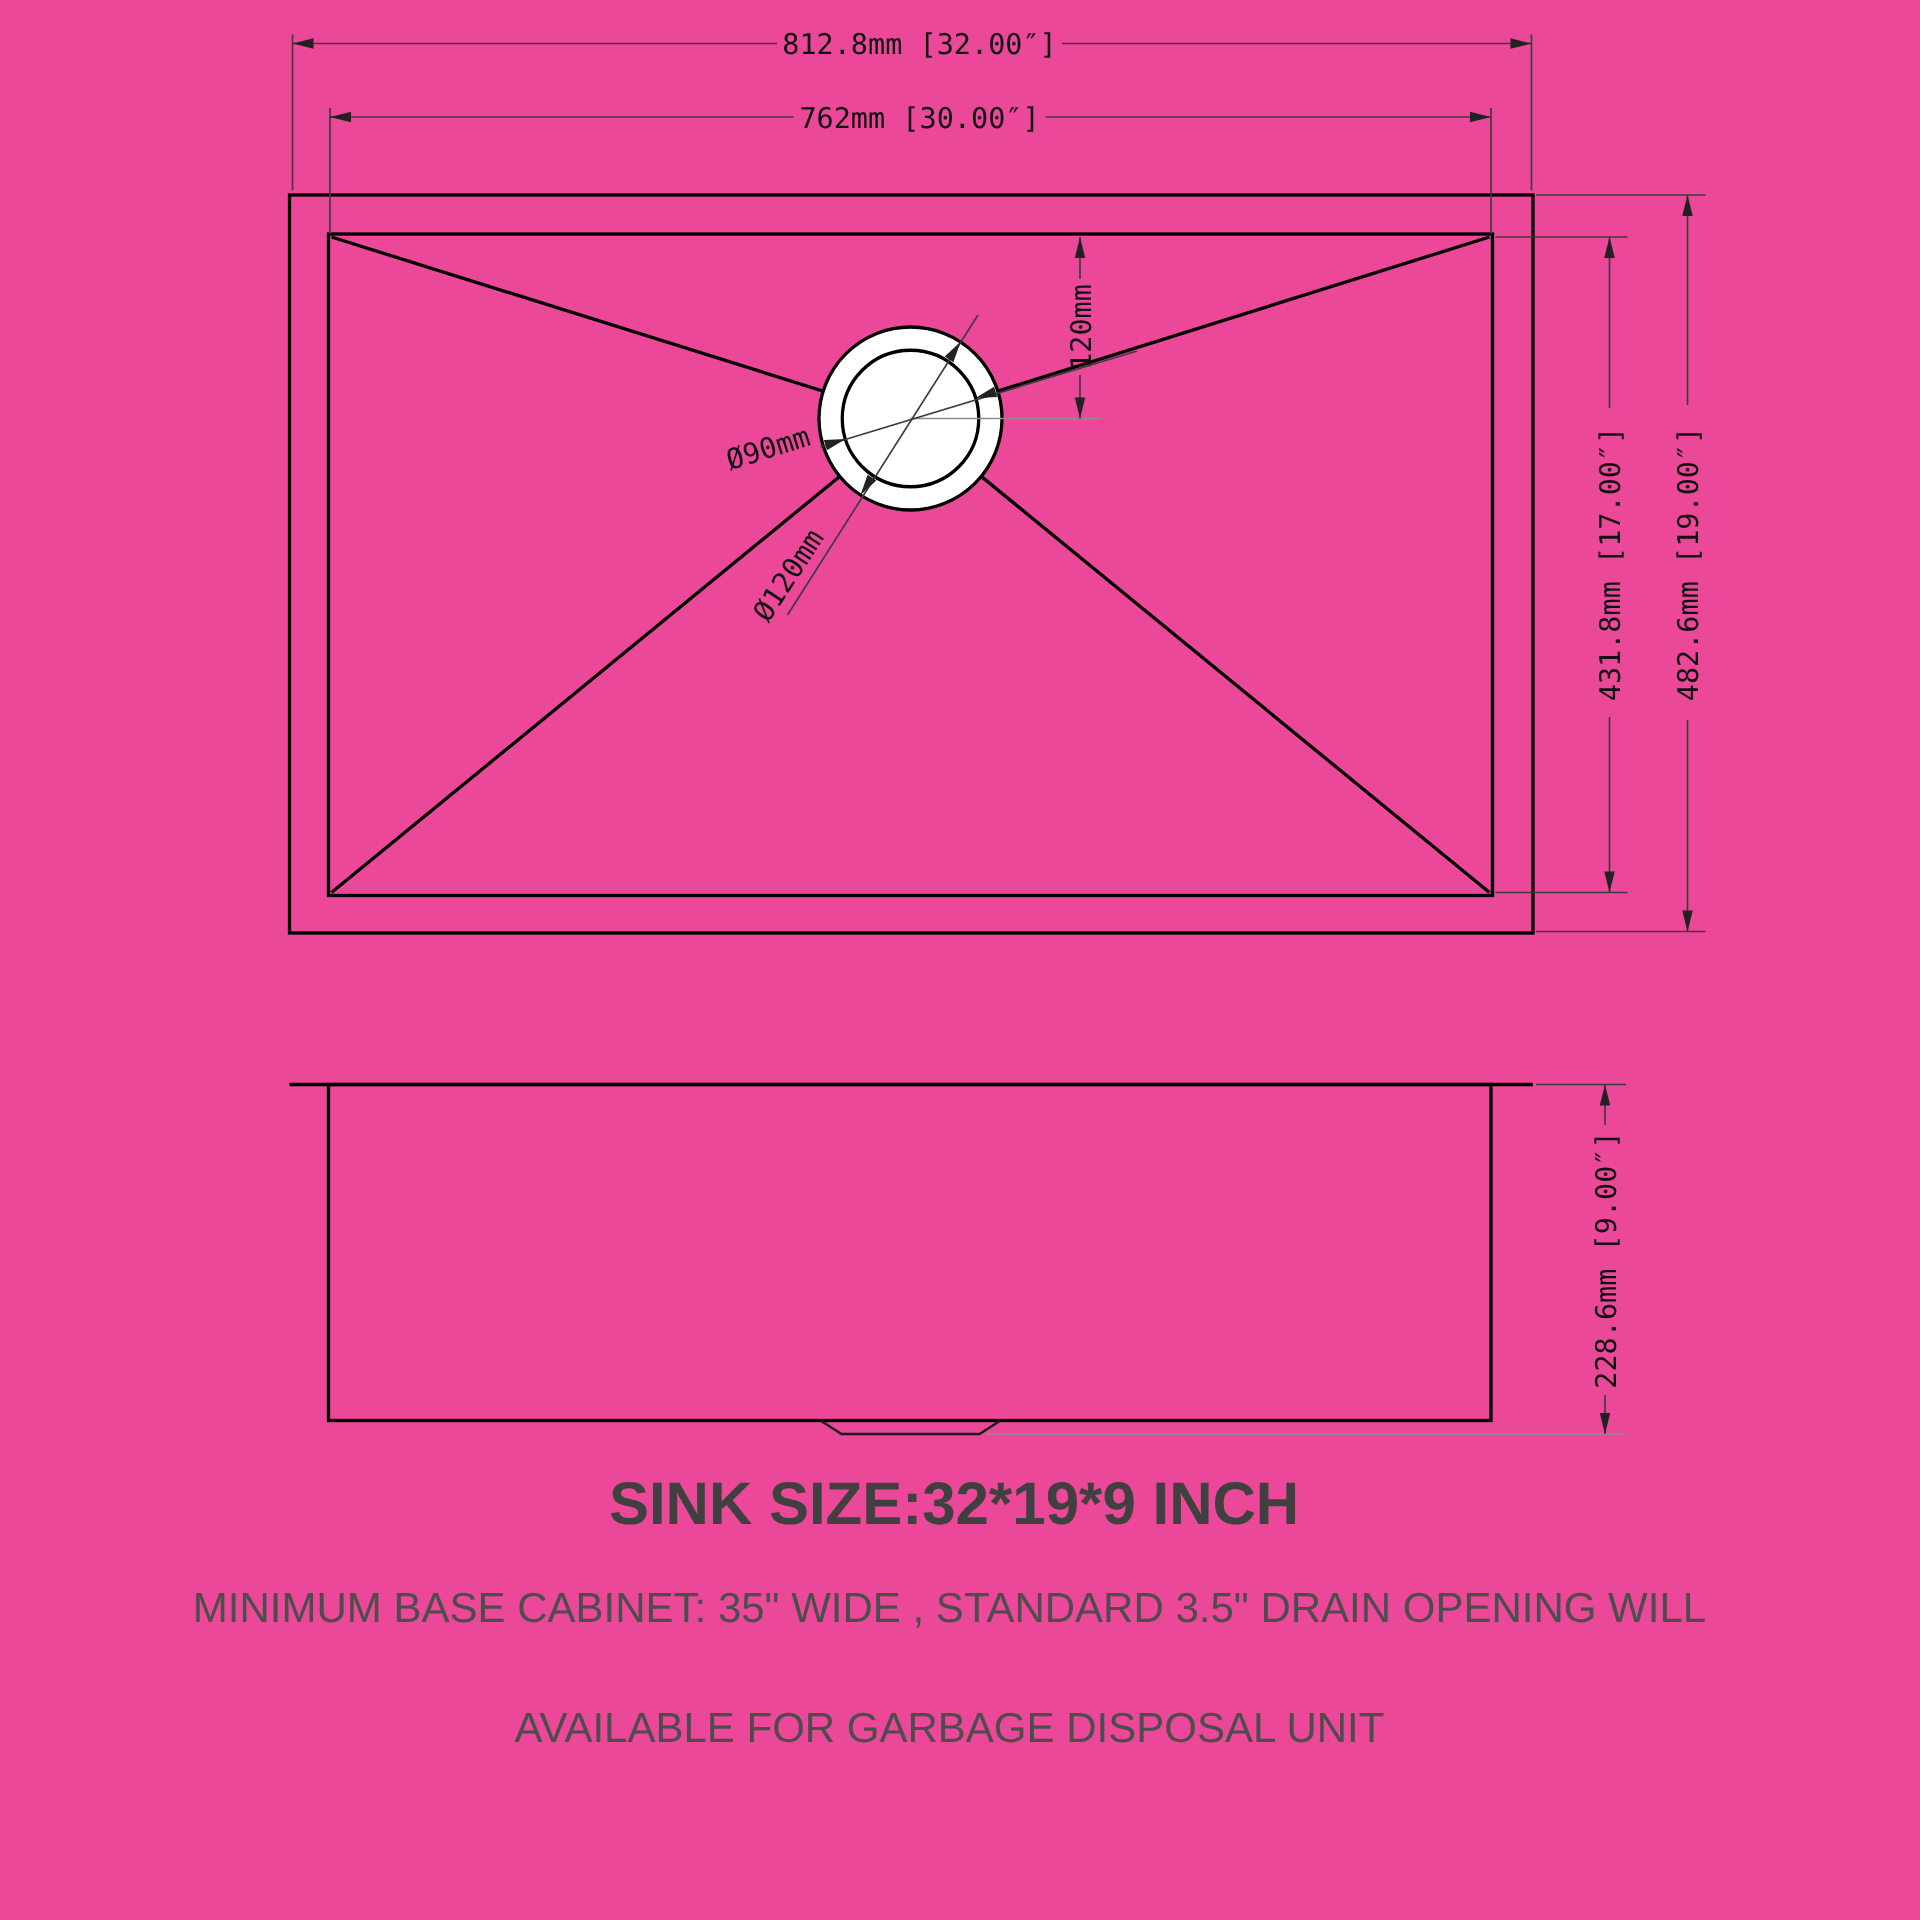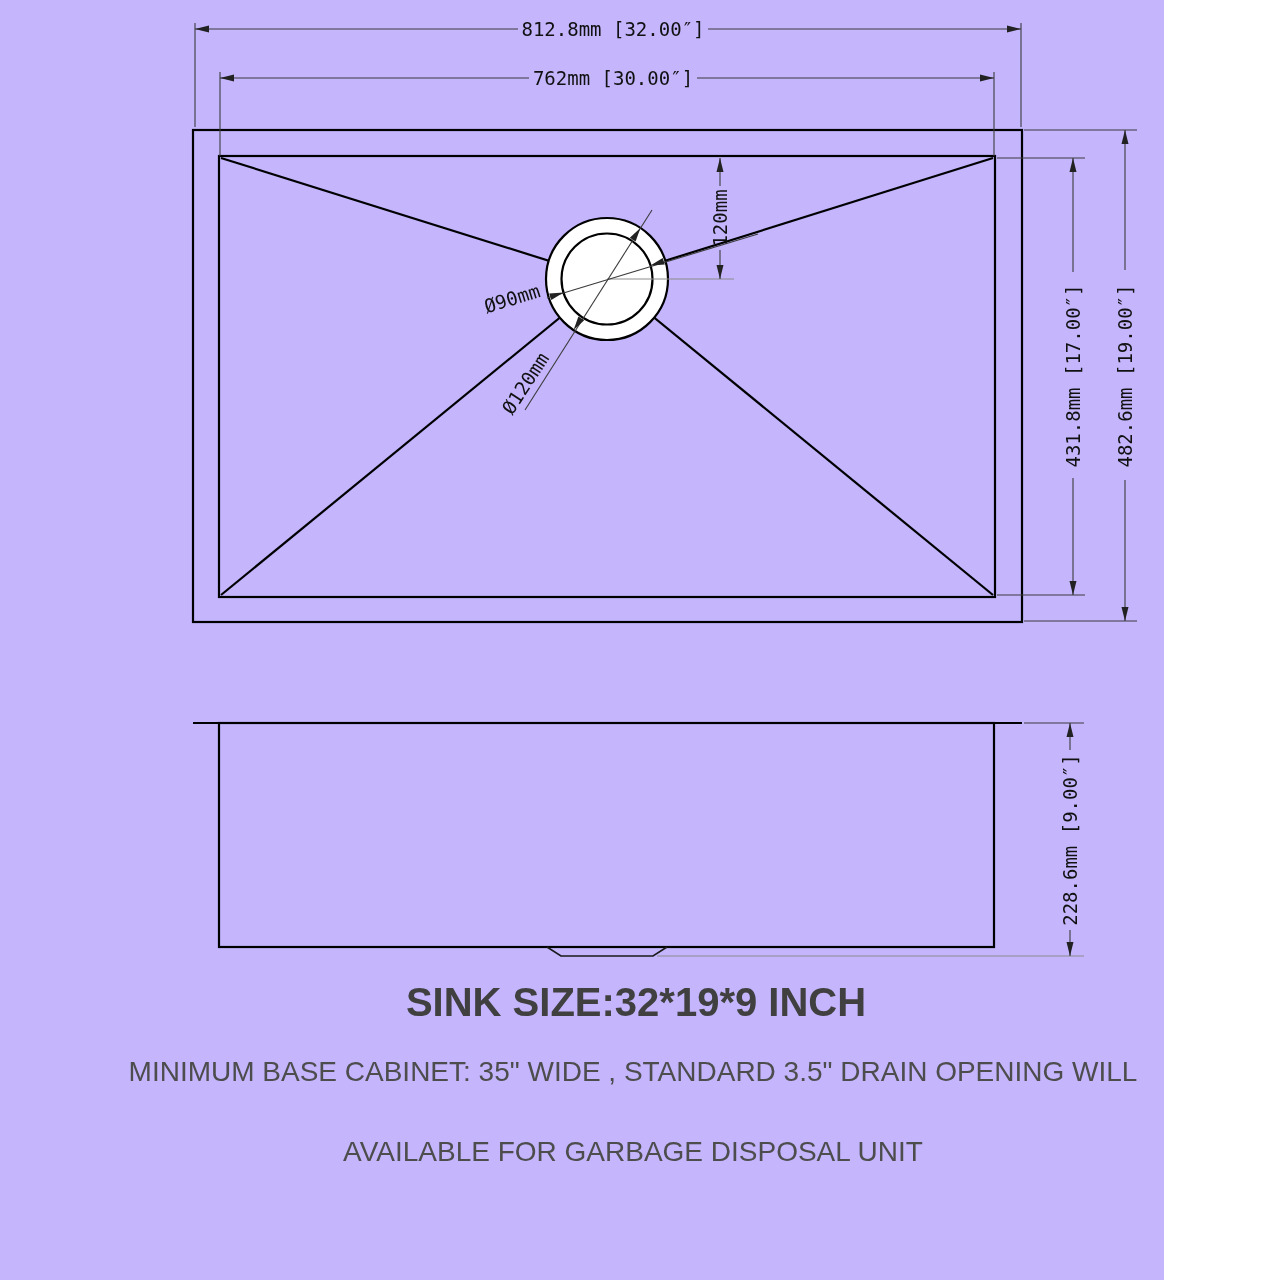--- a/index.html
+++ b/index.html
@@ -1,16 +1,16 @@
 <!DOCTYPE html>
 <html><head>
 <meta charset="utf-8">
 <style>
   html,body{margin:0;padding:0;background:#ffffff;}
-  .stage{position:relative;width:1164px;height:1280px;background:#c4b5fd;overflow:hidden;
+  .stage{position:relative;width:1280px;height:1280px;background:#ec4899;overflow:hidden;
          font-family:"Liberation Sans",sans-serif;}
   svg{position:absolute;left:0;top:0;}
   .obj{stroke:#000000;stroke-width:2.2;fill:none;stroke-linecap:butt;}
   .obj-thin{stroke:#1a1a1a;stroke-width:1.6;fill:none;}
   .dim{stroke:#3c3c3c;stroke-width:1.1;fill:none;}
   .dim-light{stroke:#8c8c8c;stroke-width:1;fill:none;}
   .arr{fill:#222222;stroke:none;}
   .dimtext{font-family:"DejaVu Sans Mono","Liberation Mono",monospace;font-size:19px;fill:#111111;}
   .title{font-family:"Liberation Sans",sans-serif;font-size:40px;font-weight:bold;fill:#404040;}
   .note{font-family:"Liberation Sans",sans-serif;font-size:28px;fill:#4d4d4d;}

